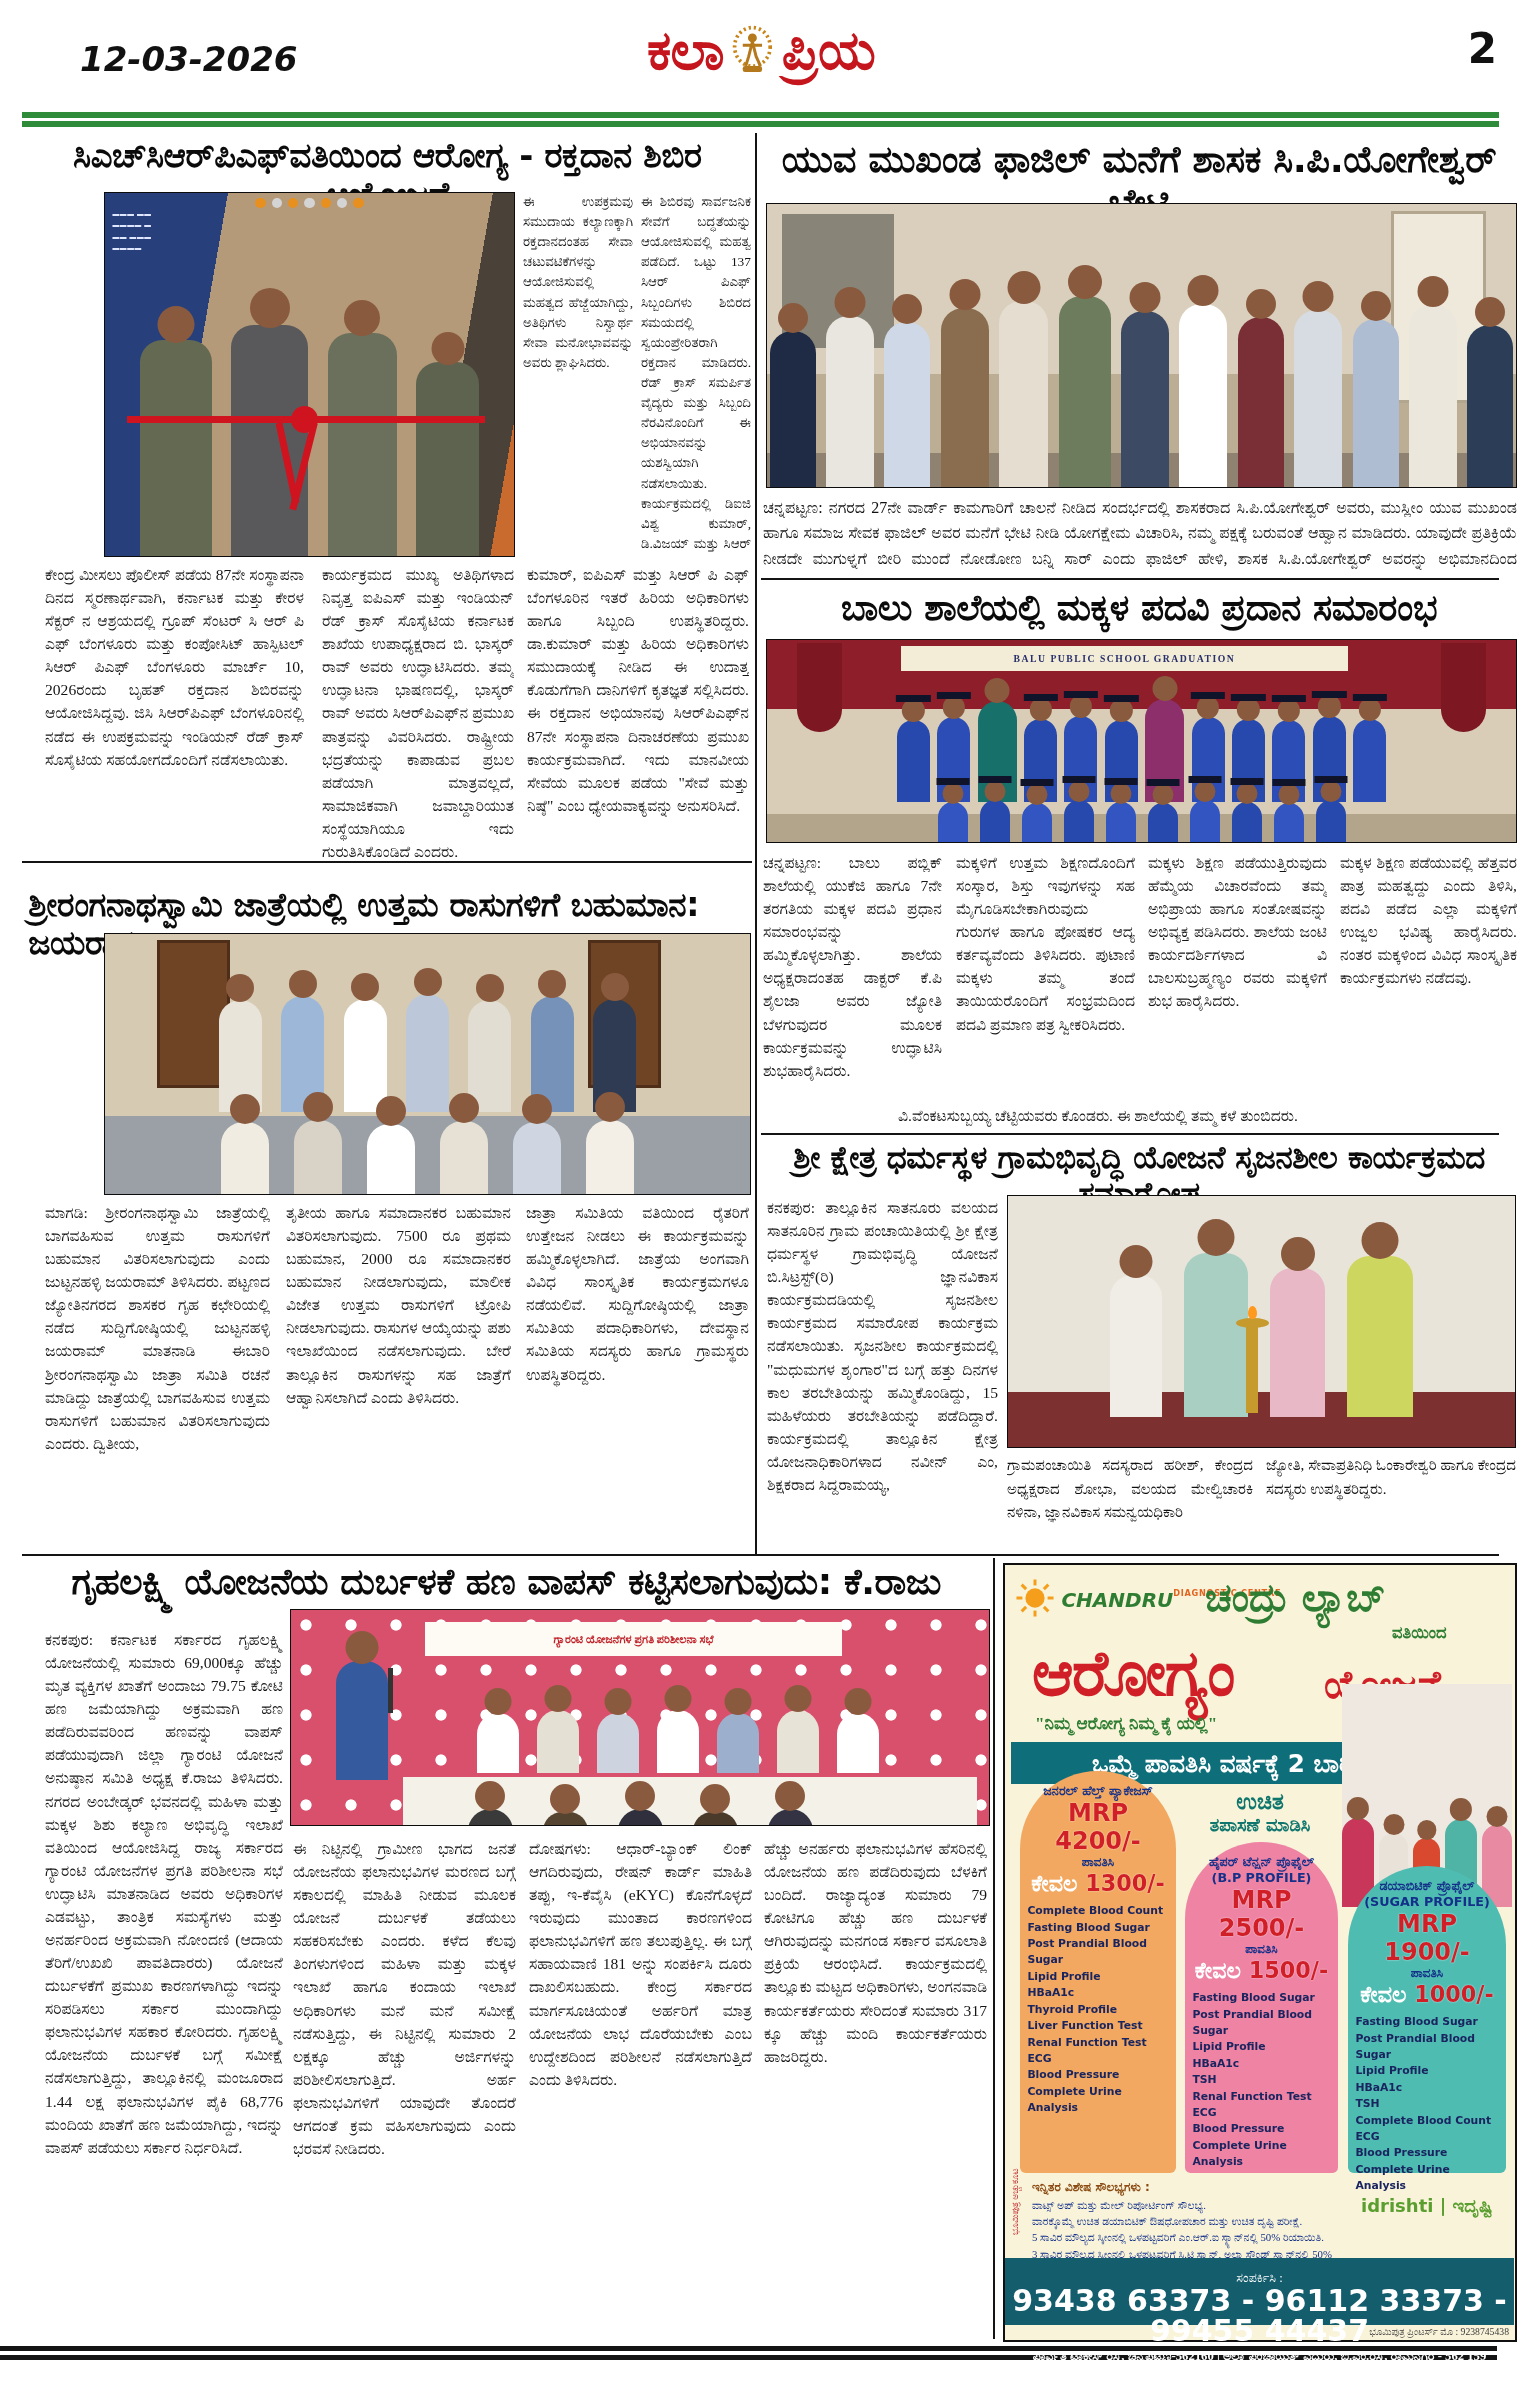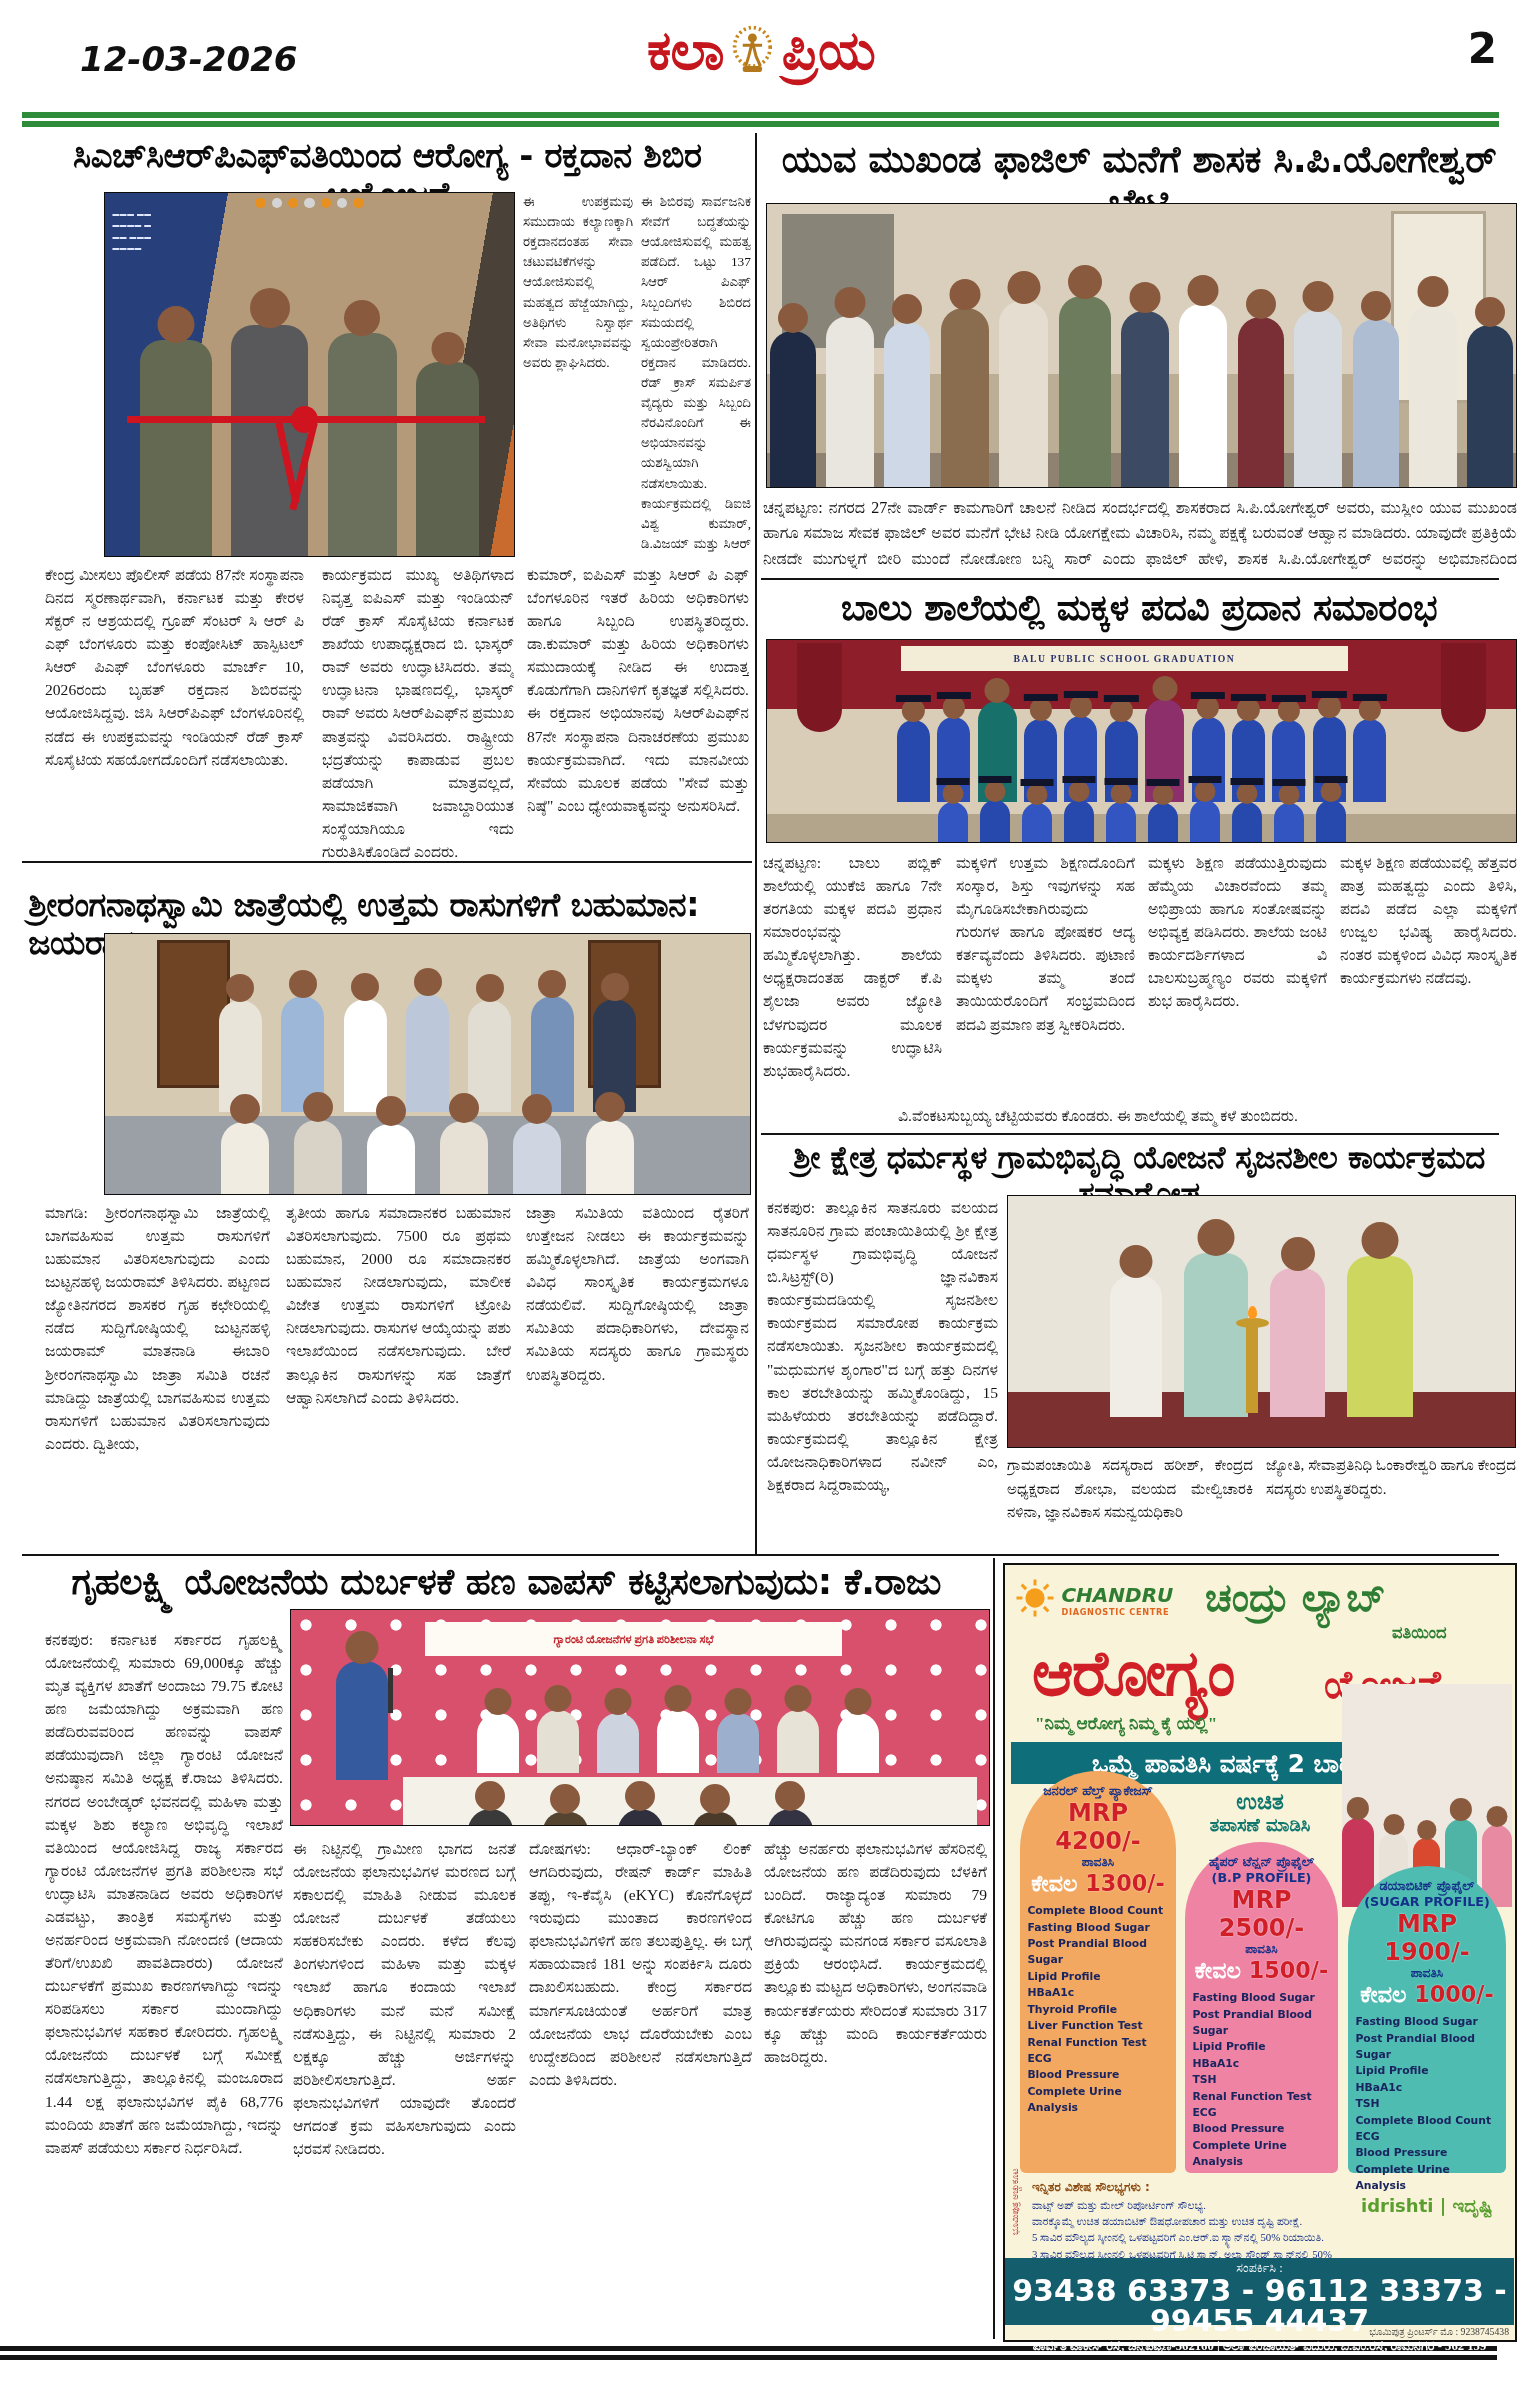--- a/index.html
+++ b/index.html
@@ -268,21 +268,21 @@
               <line x1="27" y1="44" x2="27" y2="52"></line>
             <line x1="2" y1="27" x2="10" y2="27"></line>
               <line x1="44" y1="27" x2="52" y2="27"></line>
             <line x1="9" y1="9" x2="15" y2="15"></line>
               <line x1="39" y1="39" x2="45" y2="45"></line>
             <line x1="9" y1="45" x2="15" y2="39"></line>
               <line x1="39" y1="15" x2="45" y2="9"></line>
           </g>
         </svg>
       </span>
-      <span style="display:flex;flex-direction:column;">
+      <span style="display:flex;">
         <span style="font-family:'DejaVu Sans',sans-serif;font-style:italic;font-weight:800;font-size:20px;color:#2e7d32;">CHANDRU</span>
         <span style="font-family:'DejaVu Sans',sans-serif;font-weight:700;font-size:8.2px;color:#e2641f;letter-spacing:0.7px;">DIAGNOSTIC CENTRE</span>
       </span>
     </div>
     <span class="abs ad-green" style="left:200px;top:10.4px;font-family:'DejaVu Sans',sans-serif;font-weight:800;font-size:39px;">ಚಂದ್ರು ಲ್ಯಾಬ್</span>
     <span class="abs ad-green" style="left:387px;top:58px;font-size:16.4px;font-weight:700;">ವತಿಯಿಂದ</span>
 
     <span class="abs ad-red" style="left:27px;top:72px;font-family:'DejaVu Sans',sans-serif;font-weight:800;font-size:63px;letter-spacing:-1.5px;">ಆರೋಗ್ಯಂ</span>
     <span class="abs ad-red" style="left:319px;top:97px;font-family:'DejaVu Sans',sans-serif;font-weight:800;font-size:39px;">ಯೋಜನೆ</span>
     <span class="abs ad-green" style="left:30px;top:149px;font-size:17px;font-weight:700;">"ನಿಮ್ಮ ಆರೋಗ್ಯ  ನಿಮ್ಮ ಕೈ ಯಲ್ಲಿ"</span>
@@ -367,21 +367,21 @@
           <div>ವಾರಕ್ಕೊಮ್ಮೆ ಉಚಿತ ಡಯಾಬಿಟಿಕ್ ಔಷಧೋಪಚಾರ ಮತ್ತು ಉಚಿತ ದೃಷ್ಟಿ ಪರೀಕ್ಷೆ.</div>
           <div>5 ಸಾವಿರ ಮೌಲ್ಯದ ಸ್ಕೀಂನಲ್ಲಿ ಒಳಪಟ್ಟವರಿಗೆ ಎಂ.ಆರ್.ಐ ಸ್ಕ್ಯಾನ್‌ನಲ್ಲಿ 50% ರಿಯಾಯಿತಿ.</div>
           <div>3 ಸಾವಿರ ಮೌಲ್ಯದ ಸ್ಕೀಂನಲ್ಲಿ ಒಳಪಟ್ಟವರಿಗೆ ಸಿ.ಟಿ ಸ್ಕ್ಯಾನ್, ಅಲ್ಟ್ರಾ ಸೌಂಡ್ ಸ್ಕ್ಯಾನ್‌ನಲ್ಲಿ 50% ರಿಯಾಯಿತಿ.</div>
           <div>ರಿಯಾಯಿತಿ ದರದಲ್ಲಿ ಹೋಮ್ ಕಲಕ್ಷನ್ ಸೌಲಭ್ಯ.</div>
         </div>
     </div>
     <div class="abs" style="left:356px;top:630px;font-family:'DejaVu Sans',sans-serif;font-weight:700;font-size:18px;color:#5a9e2f;">idrishti | ಇದೃಷ್ಟಿ</div>
     <div class="abs" style="left:4.5px;top:670px;transform:rotate(-90deg);transform-origin:left top;font-size:9px;color:#c02028;white-space:nowrap;">ಭೂಮಿಪುತ್ರ ಅಚ್ಚುಕೂಟ</div>
 
     <div id="contactband" class="abs" style="left:0px;top:693px;width:509px;height:67px;">
-      <div style="font-size:12.7px;padding-top:3px;">ಸಂಪರ್ಕಿಸಿ :</div>
+      <div style="font-size:12.7px;padding-top:13px;">ಸಂಪರ್ಕಿಸಿ :</div>
       <div style="font-family:'DejaVu Sans',sans-serif;font-weight:800;font-size:30px;line-height:1.0;">93438 63373 - 96112 33373 - 99455 44437</div>
       <div style="font-size:12.7px;font-weight:700;padding-top:3px;">ಪಾರ್ವತಿ ಟಾಕೀಸ್ ರಸ್ತೆ, ಚನ್ನಪಟ್ಟಣ-562160 | ಅಲ್ಲಾ ಪಂಚಾಯತ್ ಎದುರು, ಬಿ.ಎಂ.ರಸ್ತೆ, ರಾಮನಗರ - 562 159</div>
     </div>
     <div class="abs" style="right:6px;top:761px;font-size:9.7px;color:#3a3a3a;margin-left:40px;">ಭೂಮಿಪುತ್ರ ಪ್ರಿಂಟರ್ಸ್ ಮೊ : 9238745438</div>
   </div>
 
 </div>
 
 
 </body></html>

